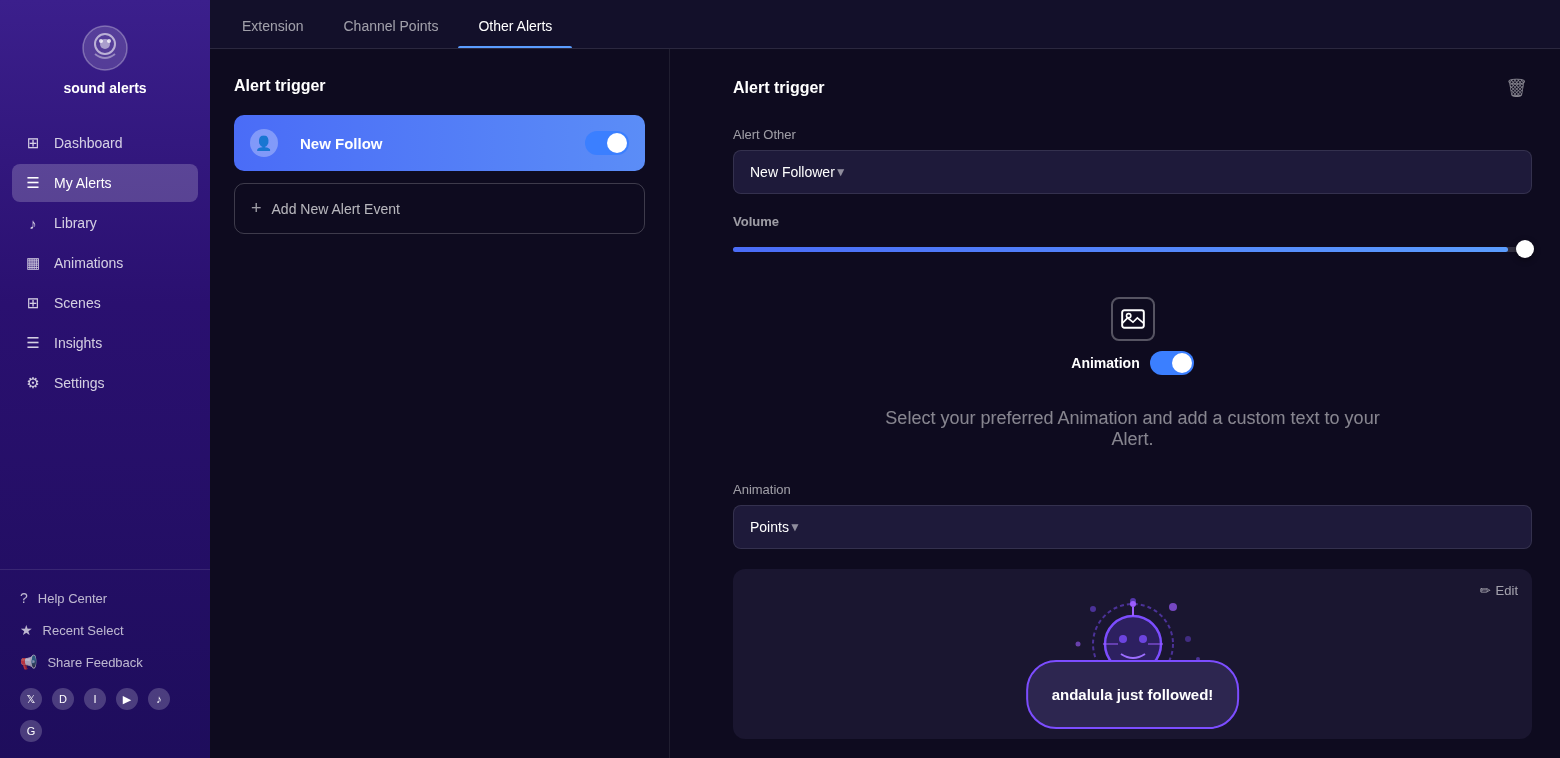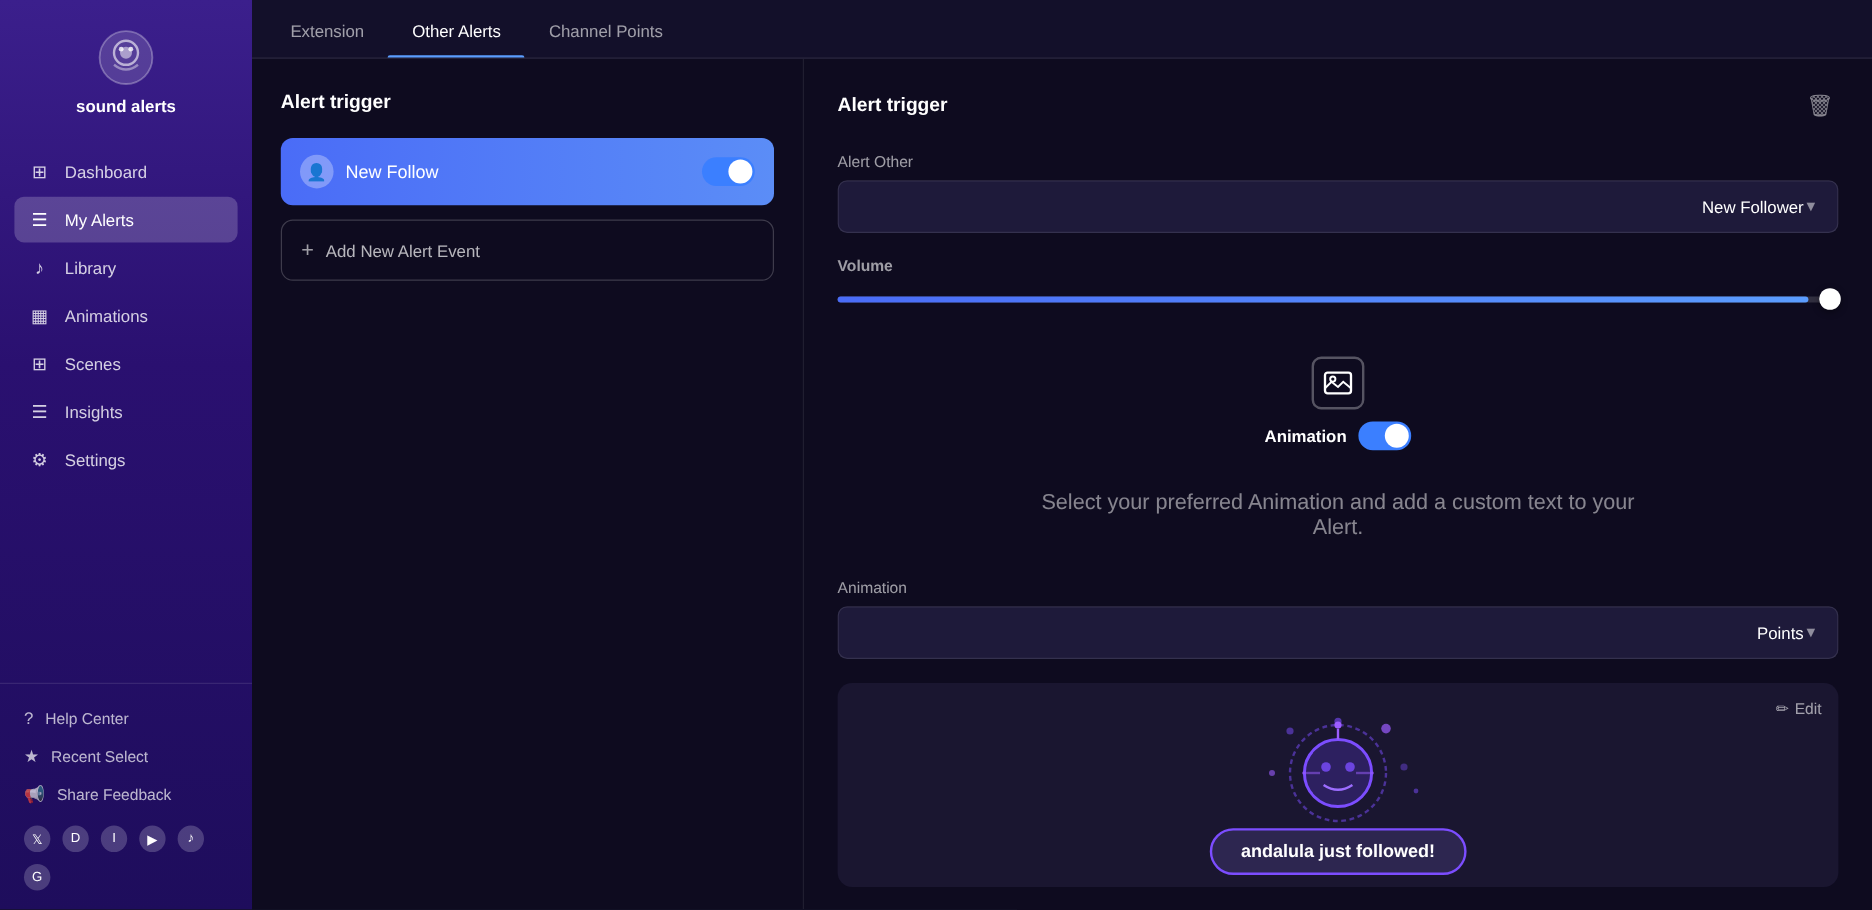--- a/index.html
+++ b/index.html
@@ -151,20 +151,21 @@
       height: 2px;
       background: #5b9dff;
       border-radius: 2px 2px 0 0;
     }
 
     
     .content-area {
       flex: 1;
       display: flex;
       overflow: hidden;
+      gap: 35px;
     }
 
     
     .left-panel {
       width: 460px;
       min-width: 460px;
       padding: 28px 24px;
       border-right: 1px solid rgba(255,255,255,0.08);
     }
 
@@ -199,22 +200,23 @@
       border-radius: 50%;
       background: rgba(255,255,255,0.3);
       display: flex;
       align-items: center;
       justify-content: center;
       font-size: 14px;
     }
 
     .alert-trigger-name {
       font-size: 15px;
-      font-weight: 400;
-      color: #fff;
+      font-weight: 700;
+      color: #fff;
+      margin-left: 12px;
     }
 
     
     .toggle {
       width: 44px;
       height: 24px;
       border-radius: 12px;
       background: #1a1a2e;
       position: relative;
       cursor: pointer;
@@ -296,21 +298,21 @@
     .select-field {
       width: 100%;
       background: #1e1a3a;
       border: 1px solid rgba(255,255,255,0.1);
       border-radius: 8px;
       padding: 13px 16px;
       color: #fff;
       font-size: 14px;
       display: flex;
       align-items: center;
-      justify-content: flex-end;
+      justify-content: flex-start;
       cursor: pointer;
       margin-bottom: 20px;
     }
 
     .select-arrow {
       color: rgba(255,255,255,0.5);
       font-size: 12px;
     }
 
     .volume-section {
@@ -446,21 +448,21 @@
 
     
     .notification-bubble {
       position: absolute;
       bottom: -10px;
       left: 50%;
       transform: translateX(-50%);
       background: #2d2650;
       border: 2px solid #7c4dff;
       border-radius: 30px;
-      padding: 9px 24px;
+      padding: 24px 24px;
       white-space: nowrap;
       font-size: 15px;
       font-weight: 600;
       color: #fff;
     }
   </style>
 </head>
 <body>
 
 <nav class="sidebar">
@@ -536,22 +538,22 @@
       <div class="social-icon" title="TikTok">♪</div>
       <div class="social-icon" title="Google">G</div>
     </div>
   </div>
 </nav>
 
 <div class="main-content">
 
   <div class="tabs-bar">
     <div class="tab">Extension</div>
+    <div class="tab">Channel Points</div>
     <div class="tab active">Other Alerts</div>
-    <div class="tab">Channel Points</div>
   </div>
 
   <div class="content-area">
 
     <div class="left-panel">
       <div class="panel-title">Alert trigger</div>
 
       <div class="alert-trigger-item">
         <div class="alert-trigger-left">
           <div class="alert-trigger-icon">👤</div>

